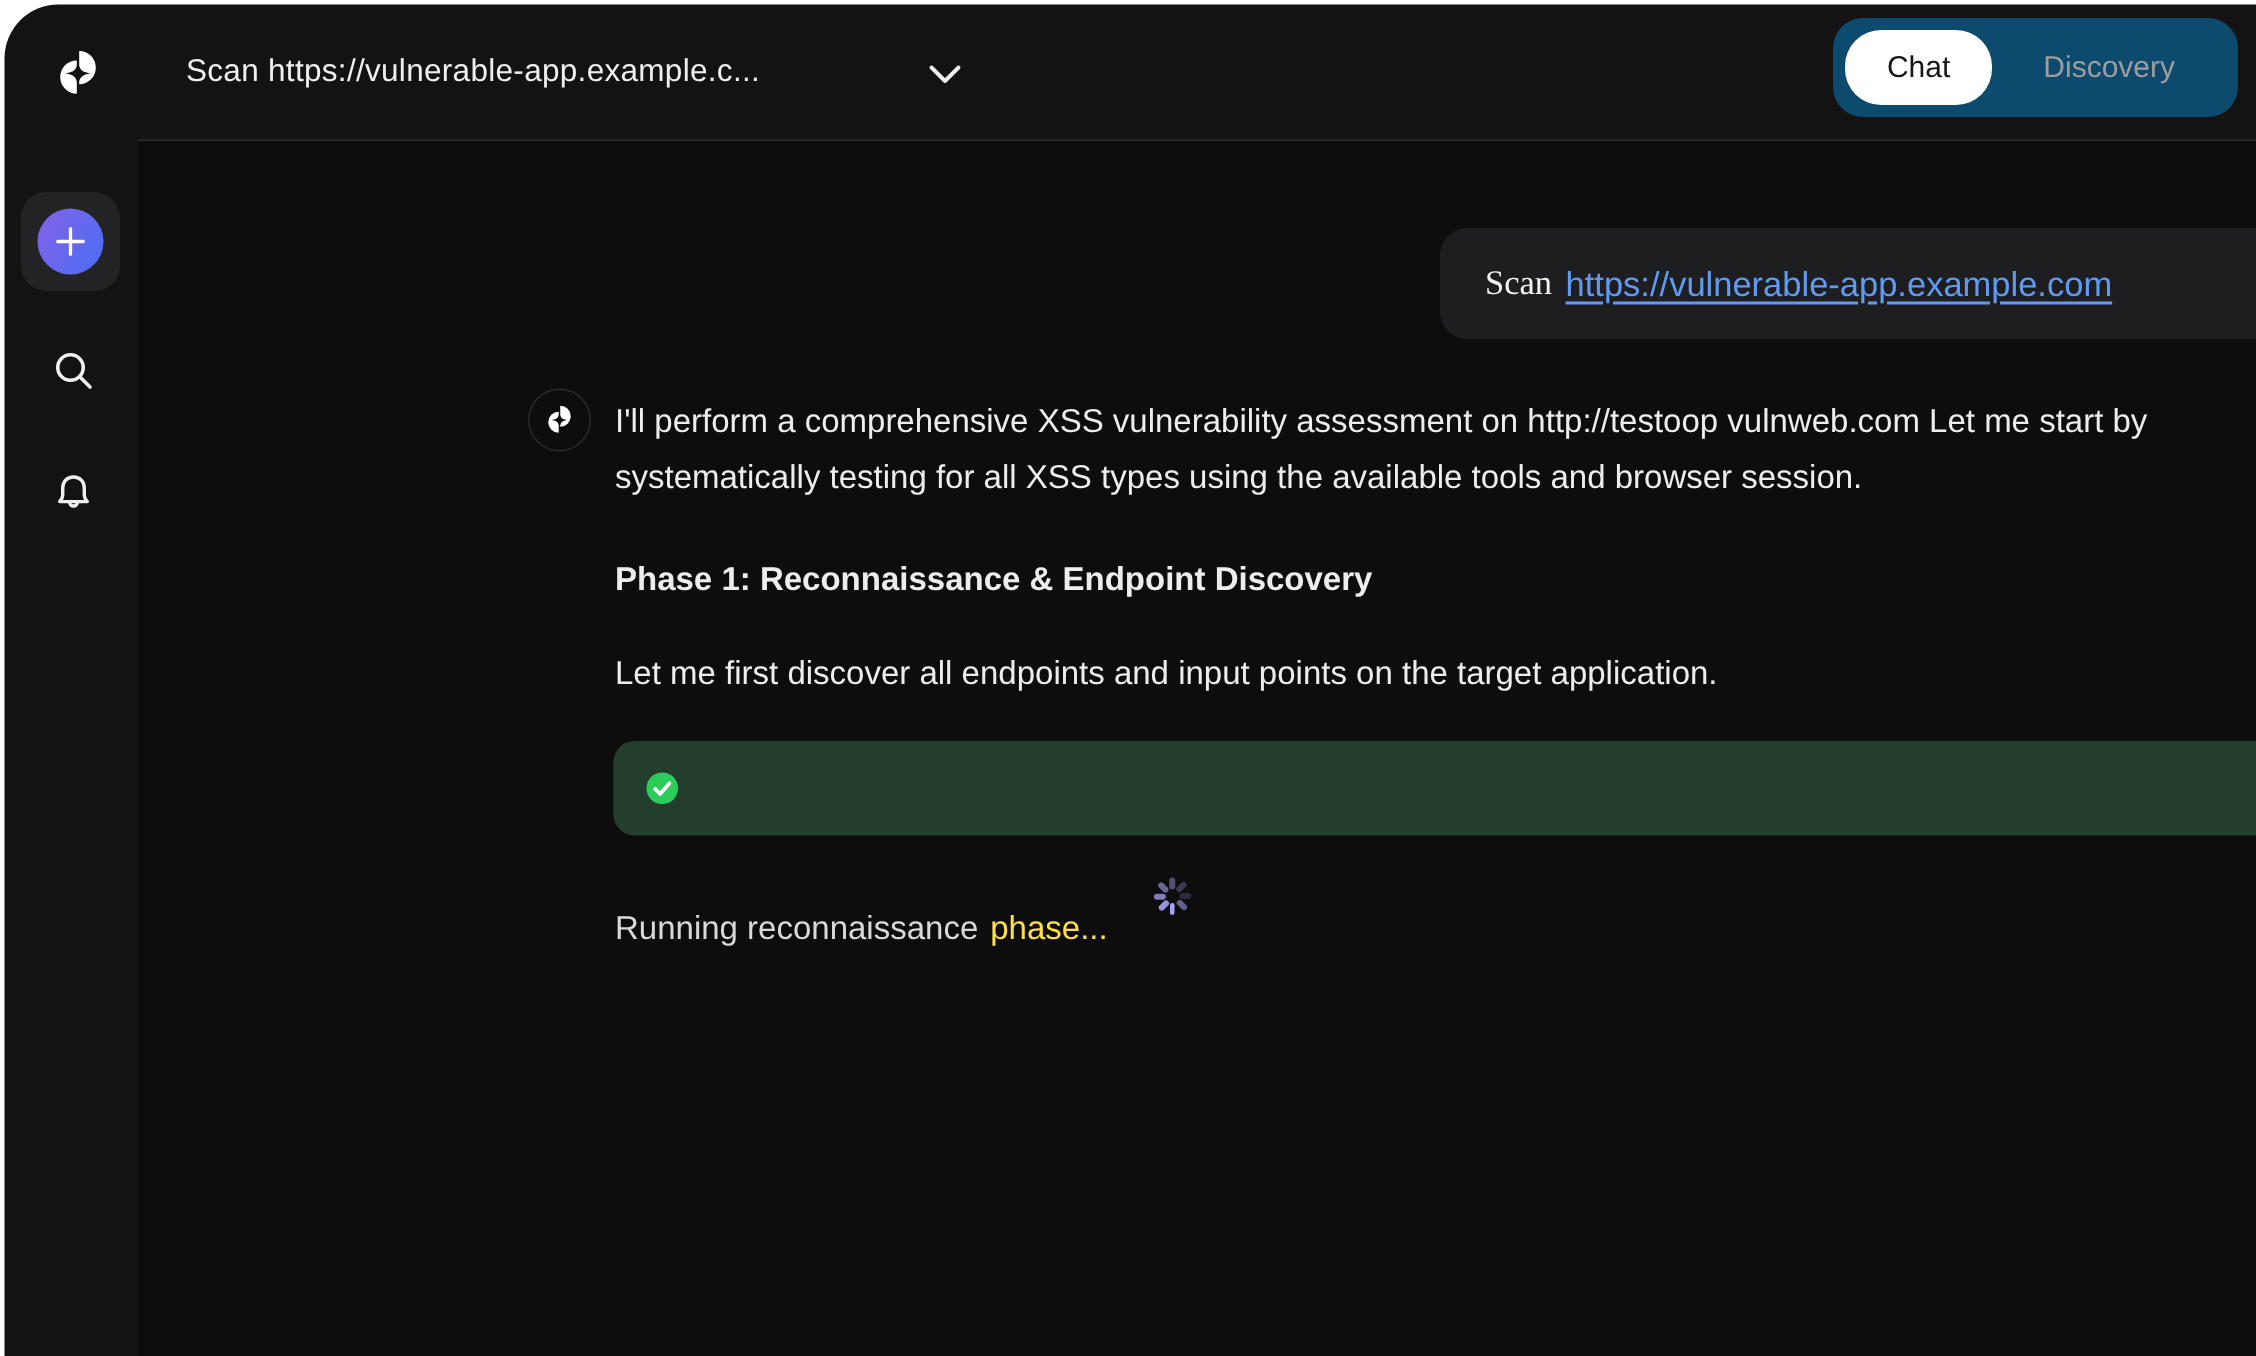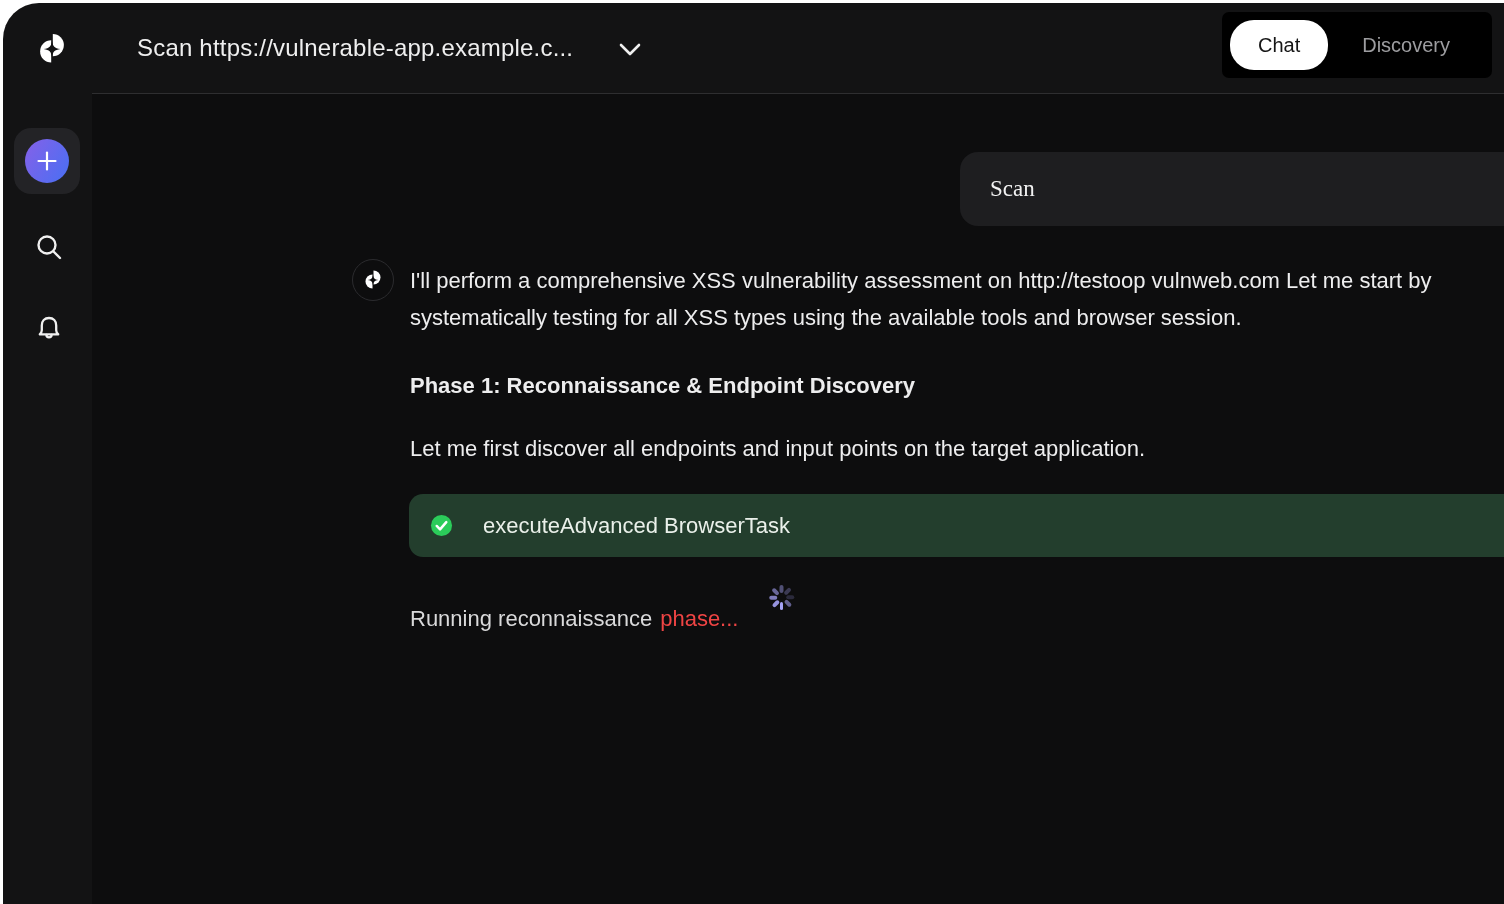--- a/index.html
+++ b/index.html
@@ -4,25 +4,25 @@
 <style>
   html,body{margin:0;padding:0;background:#ffffff;font-family:"Liberation Sans", sans-serif;}
   #stage{position:relative;width:1504px;height:904px;overflow:hidden;background:#ffffff;}
   #window{position:absolute;left:3px;top:3px;right:0;bottom:0;background:#131314;
           border-top-left-radius:36px;overflow:hidden;}
 
   
   .main-area{position:absolute;left:89px;top:90px;right:0;bottom:0;background:#0d0d0e;
              border-top:1px solid #2e2e30;}
   .app-logo{position:absolute;left:30px;top:27px;width:38px;height:38px;}
-  .conv-title{position:absolute;left:134px;top:0;height:90px;display:flex;align-items:center;
-              color:#efefef;font-size:24px;font-weight:500;letter-spacing:.2px;}
+  .conv-title{position:absolute;left:121px;top:0;height:90px;display:flex;align-items:center;
+              color:#efefef;font-size:21px;font-weight:500;letter-spacing:.2px;}
   .title-chevron{position:absolute;left:612px;top:33px;width:30px;height:26px;cursor:pointer;}
 
-  .tabs{position:absolute;right:12px;top:9px;height:66px;background:#000000;border-radius:7px;
+  .tabs{position:absolute;right:12px;top:9px;height:66px;background:#0c4a6e;border-radius:20px;
         display:flex;align-items:center;padding:0 8px;box-sizing:border-box;}
   .tab{height:50px;display:flex;align-items:center;justify-content:center;padding:0 34px;
        color:#9d9da0;font-size:20px;cursor:pointer;border-radius:24px;}
   .tab.active{background:#ffffff;color:#161616;font-weight:500;padding:0 28px;}
 
   
   .new-chat-wrap{position:absolute;left:11px;top:125px;width:66px;height:66px;background:#232326;
                  border-radius:17px;display:flex;align-items:center;justify-content:center;cursor:pointer;}
   .new-chat-btn{width:44px;height:44px;border-radius:50%;
                 background:linear-gradient(120deg,var(--accent_purple) 15%,var(--accent_blue) 90%);
@@ -48,21 +48,21 @@
   .phase-body{top:427px;}
 
   .tool-banner{position:absolute;left:406px;top:491px;width:1300px;height:63px;background:var(--banner_green);
                border-radius:14px;display:flex;align-items:center;padding-left:21px;box-sizing:border-box;
                cursor:pointer;}
   .tool-banner .check{width:23px;height:23px;margin-right:30px;}
   .tool-banner .label{color:#eaf0ea;font-size:22px;}
 
   .running-row{position:absolute;left:407px;top:588px;display:flex;align-items:flex-end;}
   .running-row .bright{color:#d9d9da;font-size:22px;}
-  .running-row .dim{color:#ef4444;font-size:22px;margin-left:8px;margin-top:15px;}
+  .running-row .dim{color:#fde047;font-size:22px;margin-left:8px;margin-top:15px;}
   .spinner{position:relative;width:34px;height:34px;margin-left:26px;
            animation:rot 1s steps(8) infinite;}
   .spinner i{position:absolute;left:50%;top:50%;width:3.5px;height:8px;border-radius:2px;
              background:var(--spinner_purple);transform-origin:center -4.5px;margin:-13px 0 0 -1.75px;}
   .spinner i:nth-child(1){transform:rotate(0deg);opacity:1;}
   .spinner i:nth-child(2){transform:rotate(45deg);opacity:.9;}
   .spinner i:nth-child(3){transform:rotate(90deg);opacity:.75;}
   .spinner i:nth-child(4){transform:rotate(135deg);opacity:.6;}
   .spinner i:nth-child(5){transform:rotate(180deg);opacity:.45;}
   .spinner i:nth-child(6){transform:rotate(225deg);opacity:.3;}
@@ -116,20 +116,21 @@
 
     <span class="side-icon bell">
       <svg viewBox="0 0 32 32" fill="none" stroke="#f0f0f0" stroke-width="2.3" stroke-linecap="round" stroke-linejoin="round">
         <path d="M16 5 C11.6 5 8.8 8.2 8.8 12.4 L8.8 17.2 C8.8 19 7.9 20.2 6.8 21.4 L25.2 21.4 C24.1 20.2 23.2 19 23.2 17.2 L23.2 12.4 C23.2 8.2 20.4 5 16 5 Z"></path>
         <path d="M13.4 21.8 a2.6 2.6 0 0 0 5.2 0"></path>
       </svg>
     </span>
 
     <div class="user-bubble">
       <span class="prefix">Scan</span>
+      <a>https://vulnerable-app.example.com</a>
     </div>
 
     <div class="assistant-avatar">
       <svg viewBox="0 0 48 48">
         <path fill="#ffffff" d="M24 9 A14 14 0 0 1 24 37 Z" transform="translate(1,-4)"></path>
         <path fill="#ffffff" d="M24 9 A14 14 0 0 0 24 37 Z" transform="translate(-1,4)"></path>
         <path fill="#0d0d0e" d="M24 13.5 C25.3 21 27 22.7 34.5 24 C27 25.3 25.3 27 24 34.5 C22.7 27 21 25.3 13.5 24 C21 22.7 22.7 21 24 13.5 Z"></path>
       </svg>
     </div>
 
@@ -137,21 +138,20 @@
     <div class="msg-text phase-heading">Phase 1: Reconnaissance &amp; Endpoint Discovery</div>
     <div class="msg-text phase-body">Let me first discover all endpoints and input points on the target application.</div>
 
     <div class="tool-banner">
       <span class="check">
         <svg viewBox="0 0 24 24">
           <circle cx="12" cy="12" r="11" fill="#2bcc5a"></circle>
           <polyline points="7,12.5 10.5,16 17,8.5" fill="none" stroke="#ffffff" stroke-width="2.6" stroke-linecap="round" stroke-linejoin="round"></polyline>
         </svg>
       </span>
-      <span class="label">executeAdvanced BrowserTask</span>
     </div>
 
     <div class="running-row">
       <span class="bright">Running reconnaissance</span>
       <span class="dim">phase...</span>
       <span class="spinner">
         <i></i>
           <i></i>
           <i></i>
           <i></i>

